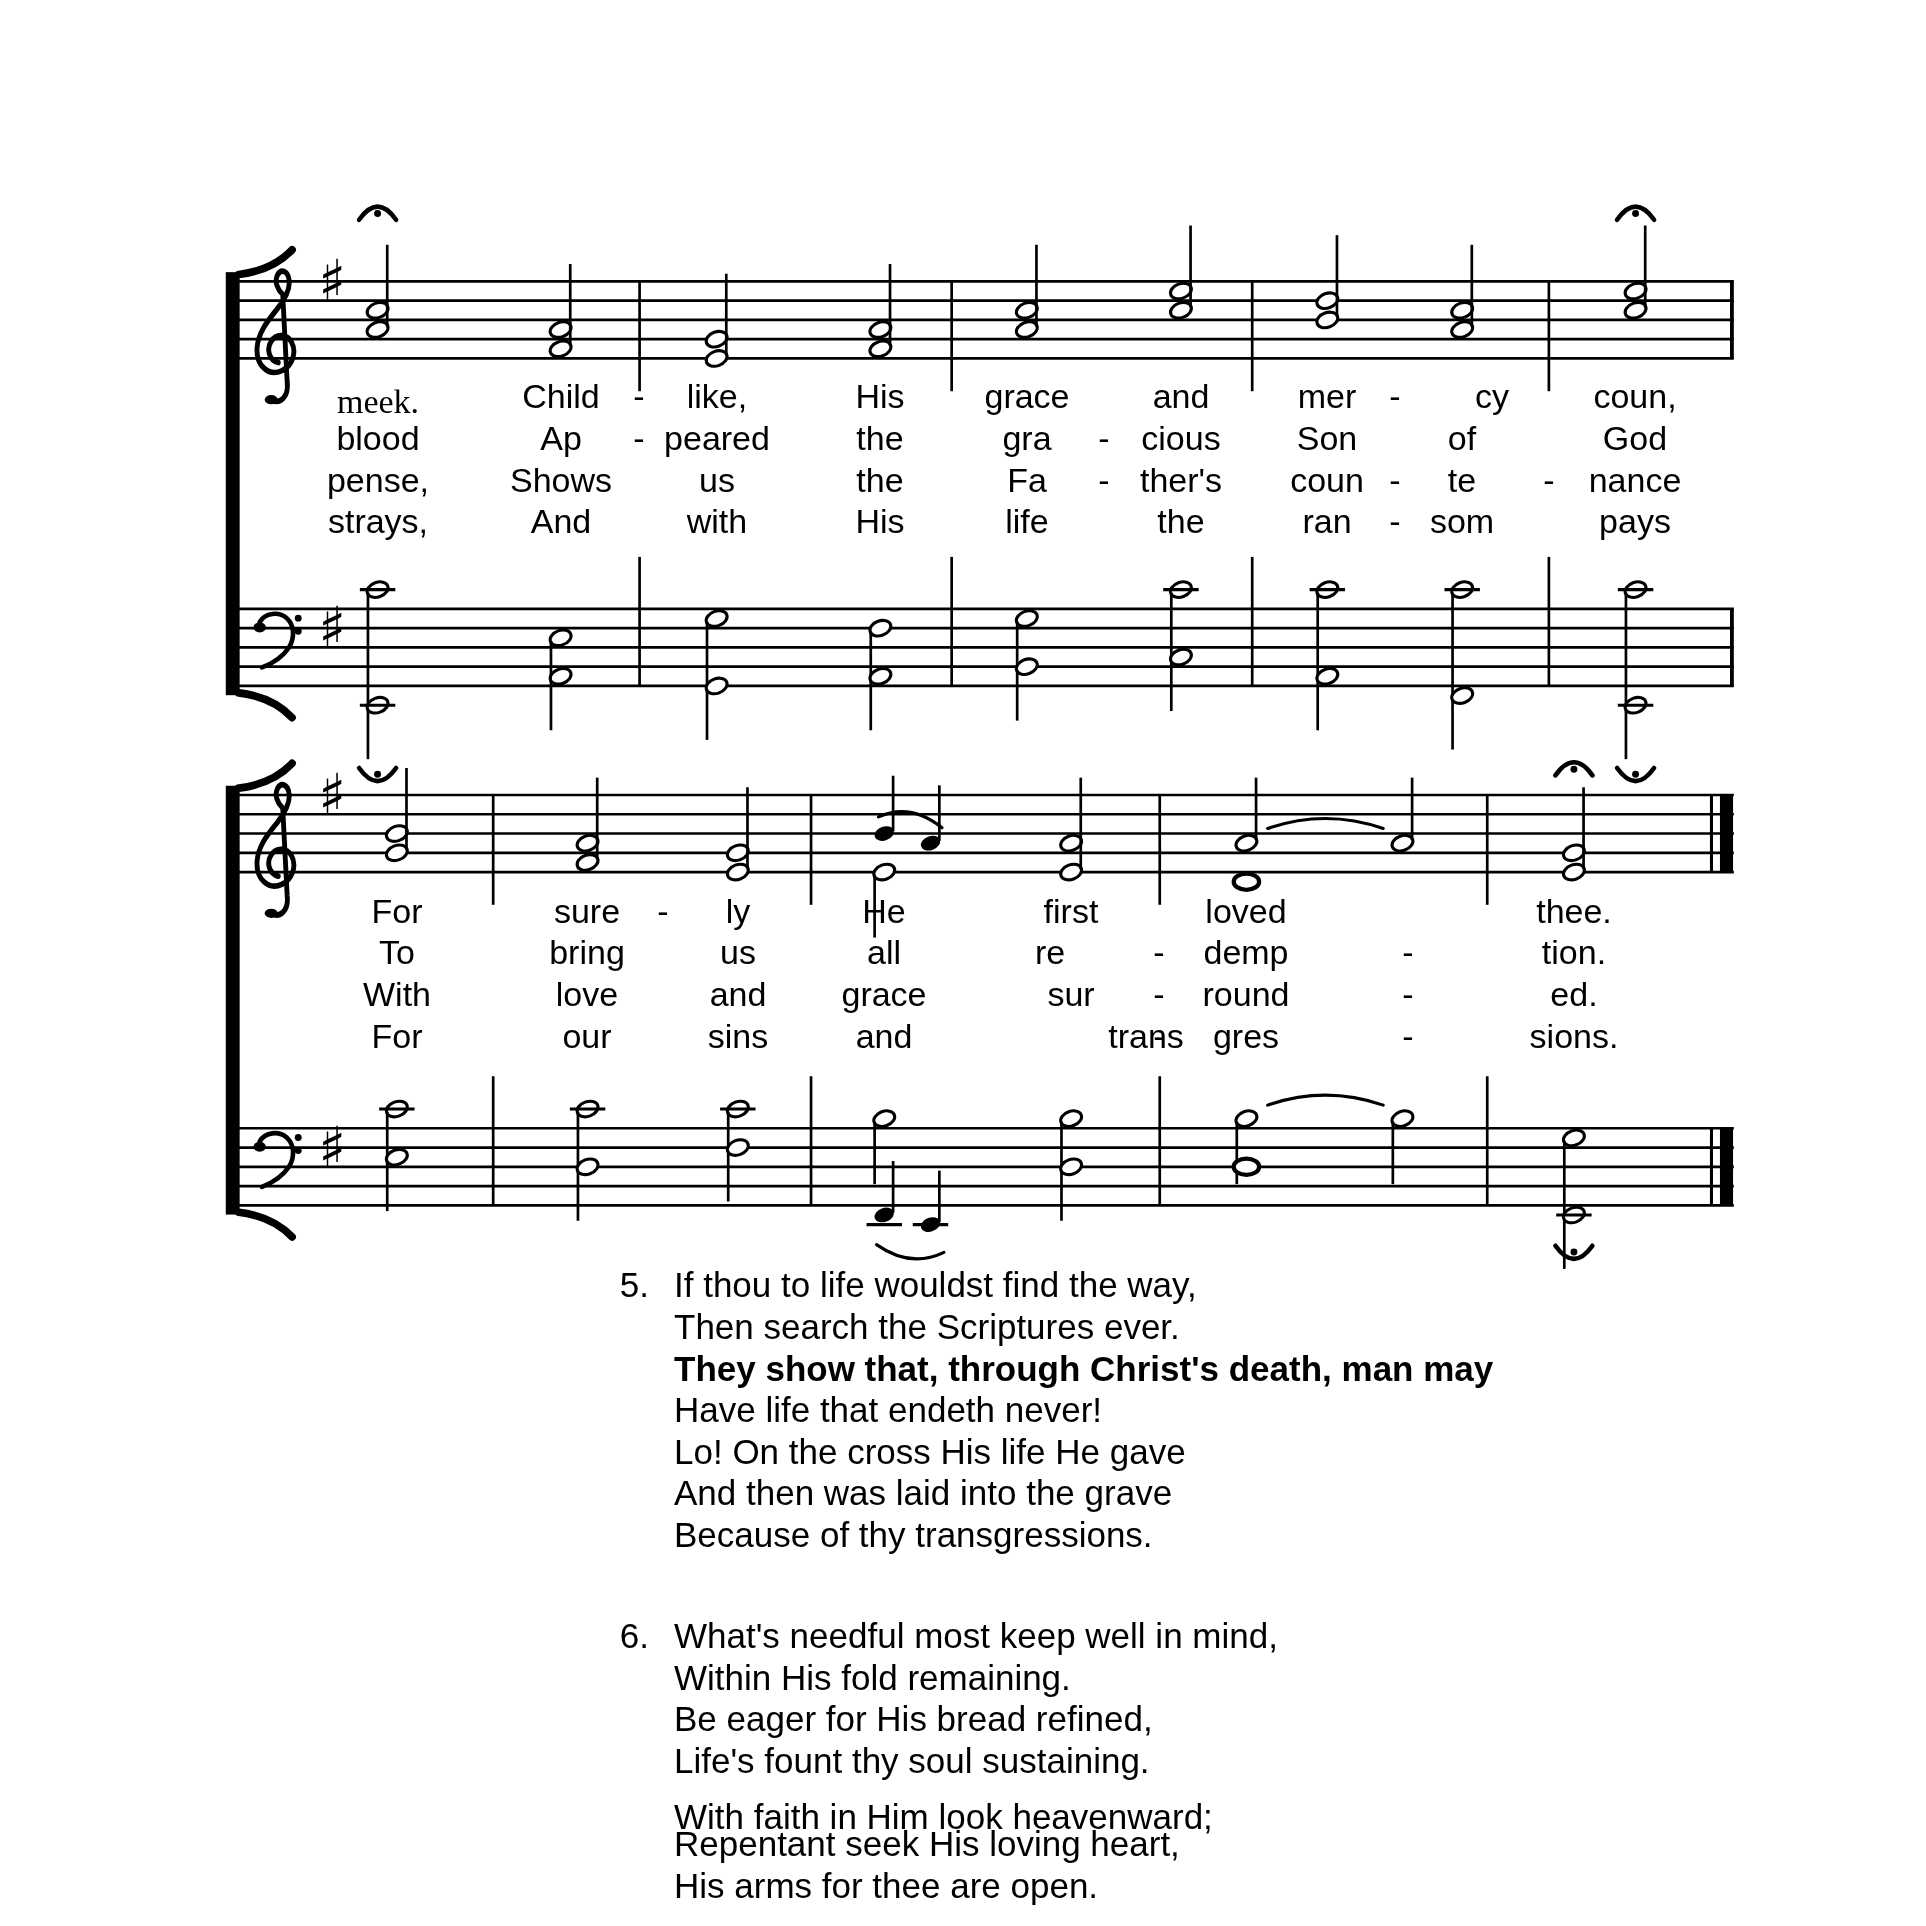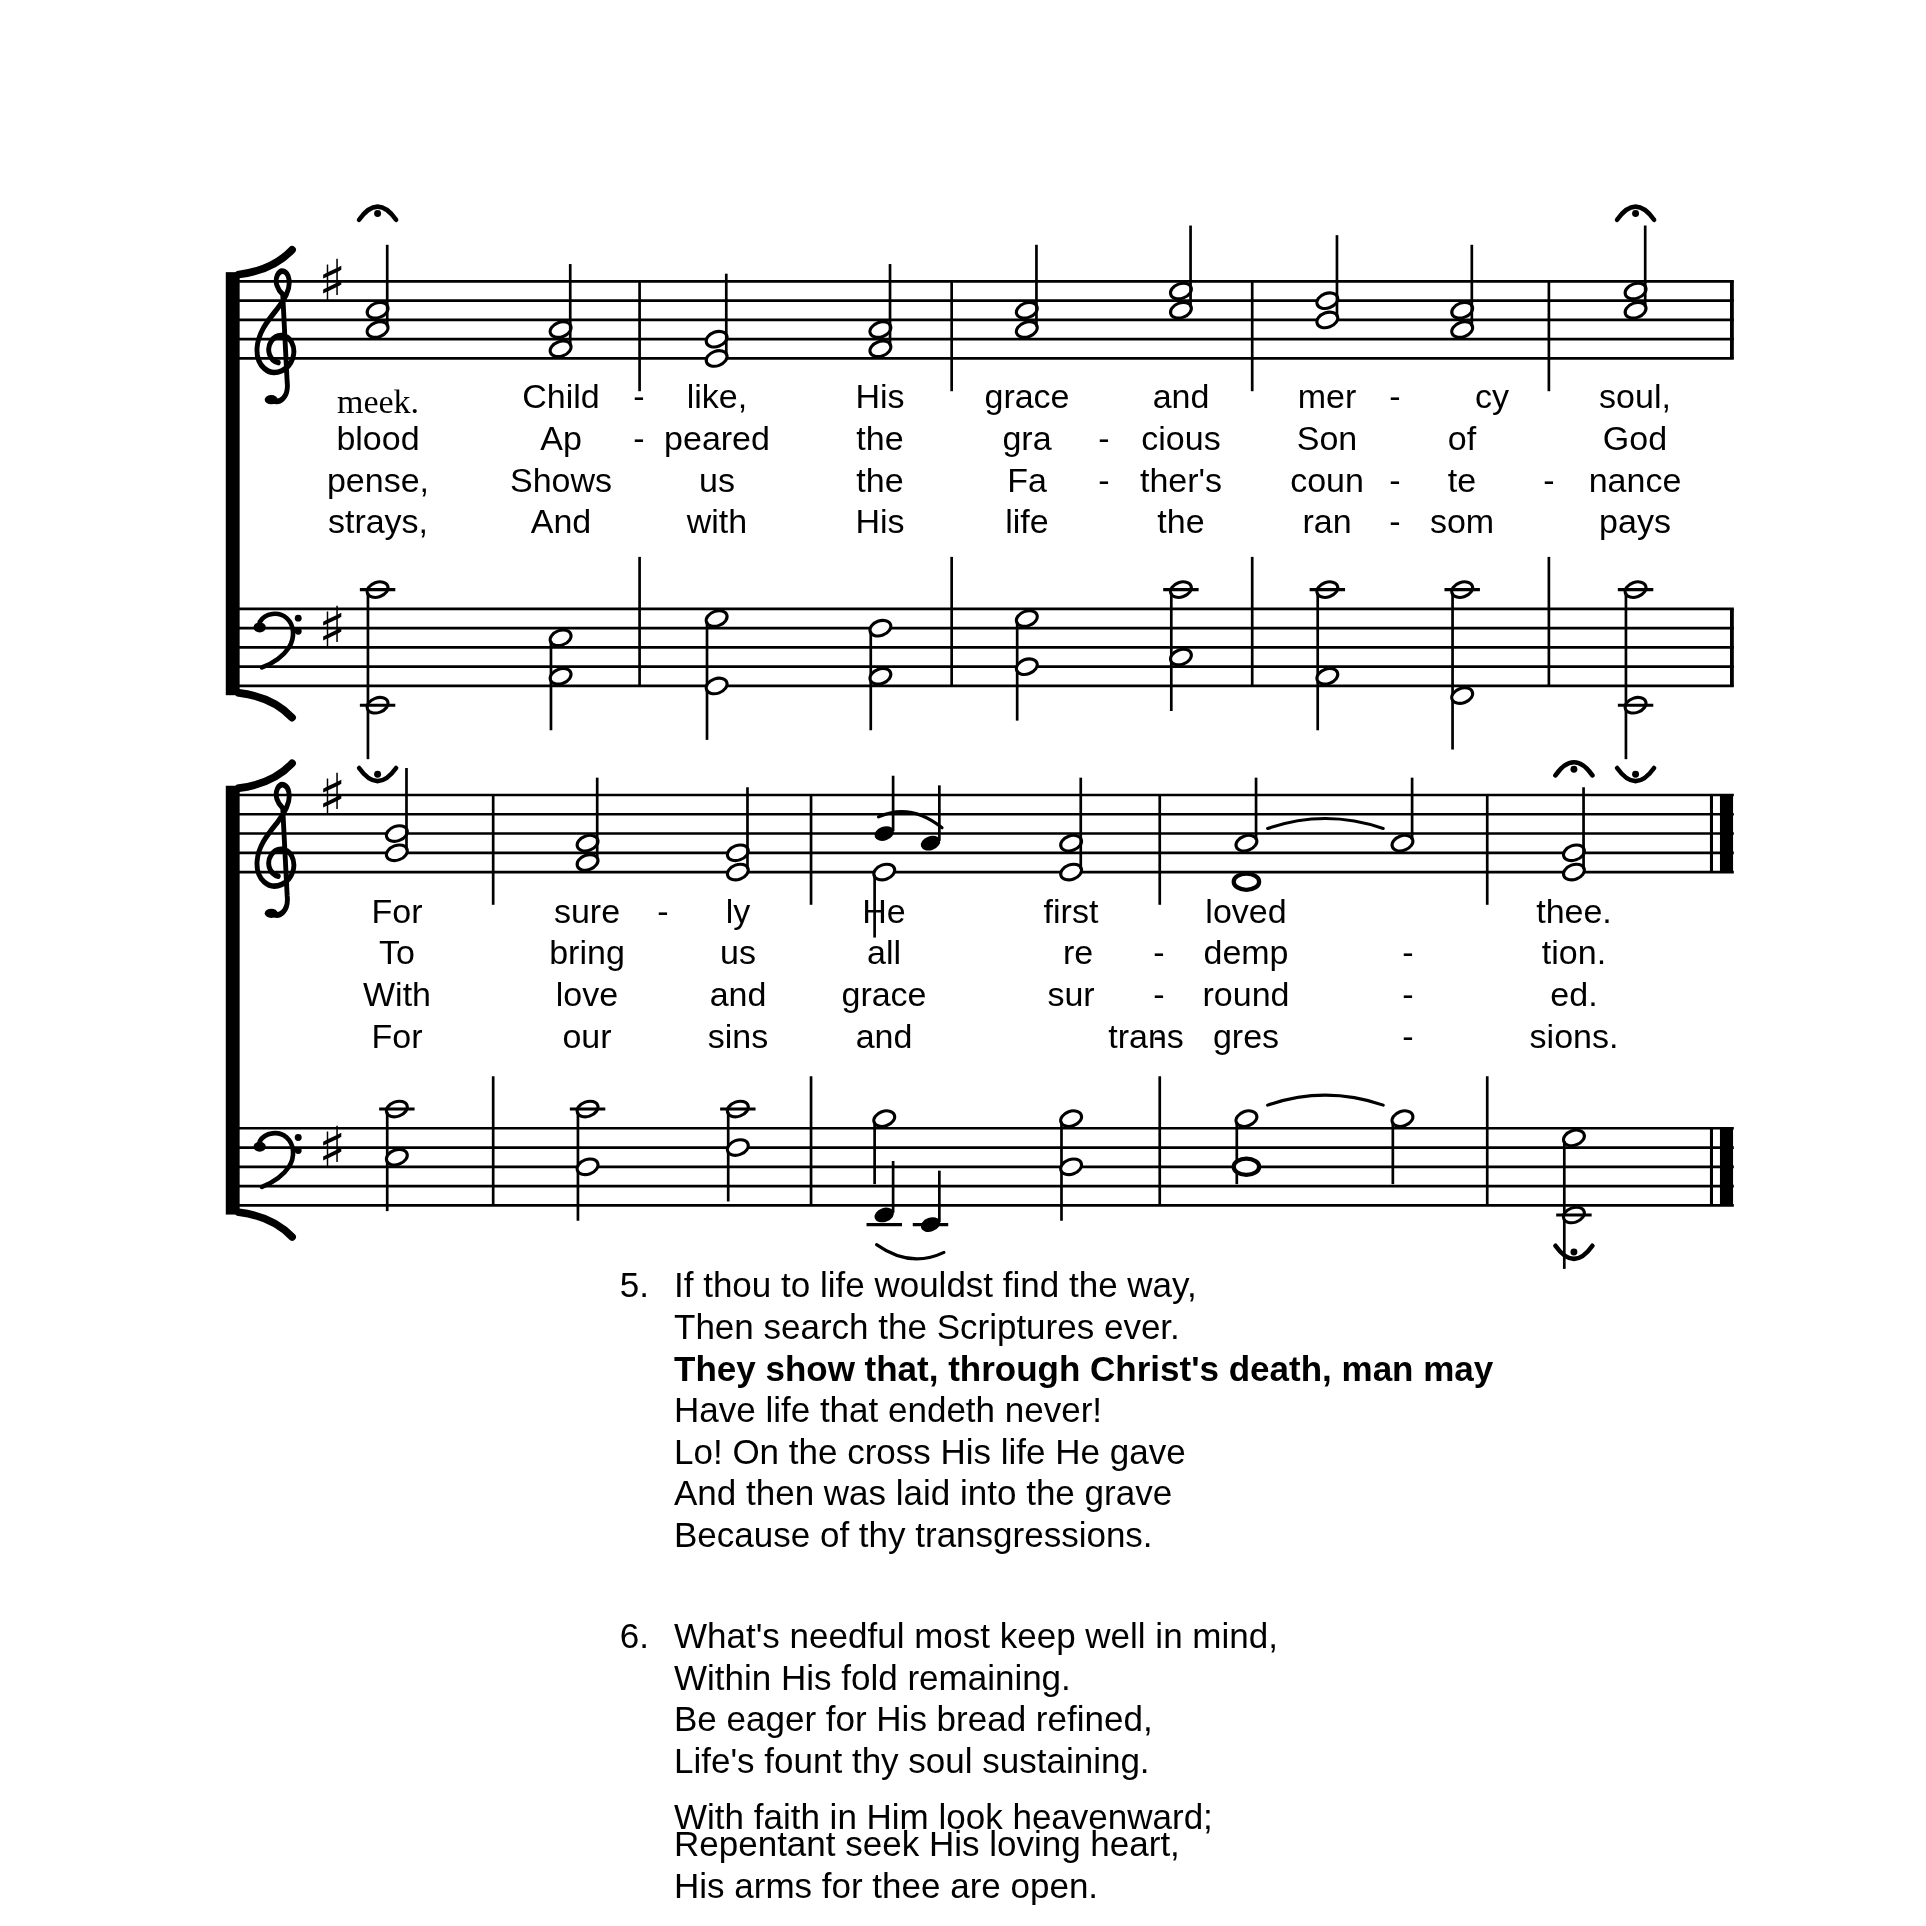--- a/index.html
+++ b/index.html
@@ -243,21 +243,21 @@
       <span class="syll" style="left: 378px; top: 385px; font-family: Liberation Serif, serif;">meek.</span>
       <span class="syll" style="left: 561px; top: 379px;">Child</span>
       <span class="syll" style="left: 639px; top: 379px;">-</span>
       <span class="syll" style="left: 717px; top: 379px;">like,</span>
       <span class="syll" style="left: 880px; top: 379px;">His</span>
       <span class="syll" style="left: 1027px; top: 379px;">grace</span>
       <span class="syll" style="left: 1181px; top: 379px;">and</span>
       <span class="syll" style="left: 1327px; top: 379px;">mer</span>
       <span class="syll" style="left: 1395px; top: 379px;">-</span>
       <span class="syll" style="left: 1462px; top: 379px; margin-left: 30px;">cy</span>
-      <span class="syll" style="left: 1635px; top: 379px;">soul,</span>
+      <span class="syll" style="left: 1635px; top: 379px;">coun,</span>
       <span class="syll" style="left: 378px; top: 421px;">blood</span>
       <span class="syll" style="left: 561px; top: 421px;">Ap</span>
       <span class="syll" style="left: 639px; top: 421px;">-</span>
       <span class="syll" style="left: 717px; top: 421px;">peared</span>
       <span class="syll" style="left: 880px; top: 421px;">the</span>
       <span class="syll" style="left: 1027px; top: 421px;">gra</span>
       <span class="syll" style="left: 1104px; top: 421px;">-</span>
       <span class="syll" style="left: 1181px; top: 421px;">cious</span>
       <span class="syll" style="left: 1327px; top: 421px;">Son</span>
       <span class="syll" style="left: 1462px; top: 421px;">of</span>
@@ -289,21 +289,21 @@
       <span class="syll" style="left: 663px; top: 894px;">-</span>
       <span class="syll" style="left: 738px; top: 894px;">ly</span>
       <span class="syll" style="left: 884px; top: 894px;">He</span>
       <span class="syll" style="left: 1071px; top: 894px;">first</span>
       <span class="syll" style="left: 1246px; top: 894px;">loved</span>
       <span class="syll" style="left: 1574px; top: 894px;">thee.</span>
       <span class="syll" style="left: 397px; top: 935px;">To</span>
       <span class="syll" style="left: 587px; top: 935px;">bring</span>
       <span class="syll" style="left: 738px; top: 935px;">us</span>
       <span class="syll" style="left: 884px; top: 935px;">all</span>
-      <span class="syll" style="left: 1078px; top: 935px;">re</span>
+      <span class="syll" style="left: 1050px; top: 935px;">re</span>
       <span class="syll" style="left: 1159px; top: 935px;">-</span>
       <span class="syll" style="left: 1246px; top: 935px;">demp</span>
       <span class="syll" style="left: 1408px; top: 935px;">-</span>
       <span class="syll" style="left: 1574px; top: 935px;">tion.</span>
       <span class="syll" style="left: 397px; top: 977px;">With</span>
       <span class="syll" style="left: 587px; top: 977px;">love</span>
       <span class="syll" style="left: 738px; top: 977px;">and</span>
       <span class="syll" style="left: 884px; top: 977px;">grace</span>
       <span class="syll" style="left: 1071px; top: 977px;">sur</span>
       <span class="syll" style="left: 1159px; top: 977px;">-</span>

